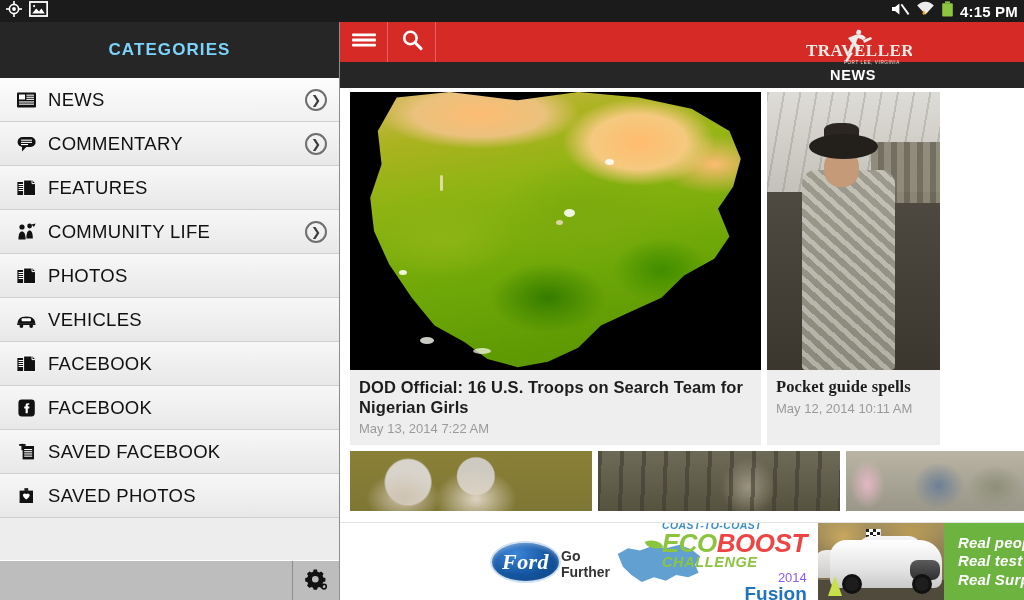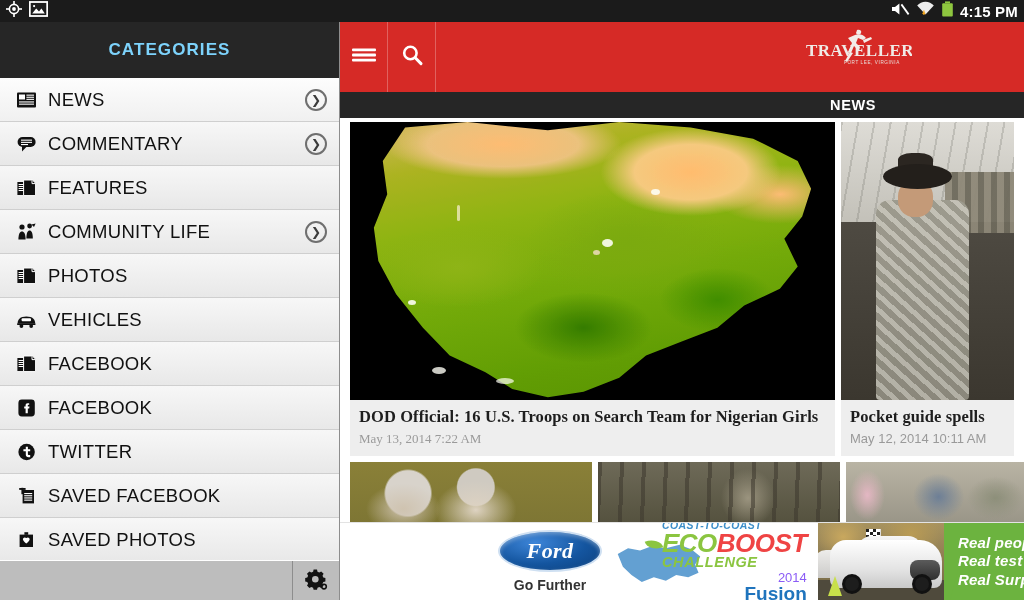--- a/index.html
+++ b/index.html
@@ -72,21 +72,21 @@
     display:flex; align-items:center; justify-content:center;
   }
 
   
   #app{
     position:absolute; left:340px; top:22px;
     width:684px; height:578px;
     background:#fff; overflow:hidden;
   }
   #action-bar{
-    height:70px; background:#d62a26;
+    height:40px; background:#d62a26;
     display:flex; align-items:stretch; position:relative;
   }
   .ab-btn{
     width:48px; display:flex; align-items:center; justify-content:center;
     border-right:1px solid #e0625f;
   }
   .ab-spacer{ flex:1 1 auto; }
   #logo{
     position:absolute; right:112px; top:4px;
     width:112px; height:46px;
@@ -102,21 +102,21 @@
   
   #grid{
     position:relative; width:684px; height:500px;
     background:#fff; padding:4px 0 0 10px;
   }
   .row{ display:flex; gap:6px; margin-bottom:6px; }
   .card{
     background:#eeeeee; overflow:hidden;
     display:flex; flex-direction:column;
   }
-  .card.hero{ width:485px;font-family:Liberation Serif, serif; }
+  .card.hero{ width:411px; }
   .card.side{ width:173px; }
   .thumb{ width:100%; overflow:hidden; position:relative; }
   .card.hero .thumb{ height:278px; background:#000; }
   .card.side .thumb{ height:278px; background:#4a4a46; }
   .card-text{ padding:7px 9px 9px 9px; }
   .card-title{
     font-size:16.5px; font-weight:bold; color:#1d1d1d;
     line-height:1.22; letter-spacing:.1px;
   }
   .card.side .card-title{ white-space:nowrap;font-family:Liberation Serif, serif; }
@@ -227,21 +227,21 @@
   
   #ad{
     position:absolute; left:0; bottom:0; width:684px; height:78px;
     background:#fff; overflow:hidden;
     display:flex; align-items:stretch;
     border-top:1px solid #e3e3e3;
   }
   #ad-left{ width:150px; flex:0 0 150px; }
   #ad-ford{
     width:120px; flex:0 0 120px;
-    display:flex; flex-direction:column; align-items:center; justify-content:center;
+    display:flex; flex-direction:row; align-items:center; justify-content:center;
   }
   .ford-oval{
     width:104px; height:42px; border-radius:50%;
     background:radial-gradient(ellipse at 35% 28%, #3d85d8 0%, #14559f 55%, #0c3f7c 100%);
     border:2px solid #cfe0f2;
     display:flex; align-items:center; justify-content:center;
     box-shadow:inset 0 2px 4px rgba(255,255,255,.35);
   }
   .ford-word{
     color:#fff; font-family:"Liberation Serif", serif;
@@ -538,30 +538,20 @@
       <span class="di-icon">
         <svg width="21" height="18" viewBox="0 0 21 18">
           <rect x="1.4" y="0.6" width="16.4" height="16.8" rx="3.4" fill="#111"></rect>
           <path d="M12.2 4.2 H10.6 C9.2 4.2 8.6 5 8.6 6.2 V7.4 H7.2 V9.4 H8.6 V14.2 H10.8 V9.4 H12.2 L12.5 7.4 H10.8 V6.4 C10.8 5.9 11 5.7 11.5 5.7 H12.2 Z" fill="#fff"></path>
         </svg>
       </span>
       <span class="di-label">FACEBOOK</span>
       <span class="di-arrow hidden"></span>
     </div>
 
-    <div class="drawer-item">
-      <span class="di-icon">
-        <svg width="21" height="18" viewBox="0 0 21 18">
-          <circle cx="9.6" cy="9" r="8.2" fill="#111"></circle>
-          <path d="M8.8 3.8 V6.2 H6.4 V8.2 H8.8 V11.4 C8.8 13.2 9.8 14.2 11.6 14.2 H13.2 V12 H12 C11.2 12 10.9 11.7 10.9 11 V8.2 H13.2 V6.2 H10.9 V3.8 Z" fill="#fff"></path>
-        </svg>
-      </span>
-      <span class="di-label">TWITTER</span>
-      <span class="di-arrow hidden"></span>
-    </div>
 
     <div class="drawer-item">
       <span class="di-icon">
         <svg width="21" height="18" viewBox="0 0 21 18">
           <rect x="5.6" y="3" width="11.4" height="13.4" fill="#111"></rect>
           <g fill="#fff">
               <rect x="7.2" y="6" width="8" height="1.1"></rect>
               <rect x="7.2" y="8.2" width="8" height="1.1"></rect>
               <rect x="7.2" y="10.4" width="8" height="1.1"></rect>
               <rect x="7.2" y="12.6" width="8" height="1.1"></rect>

